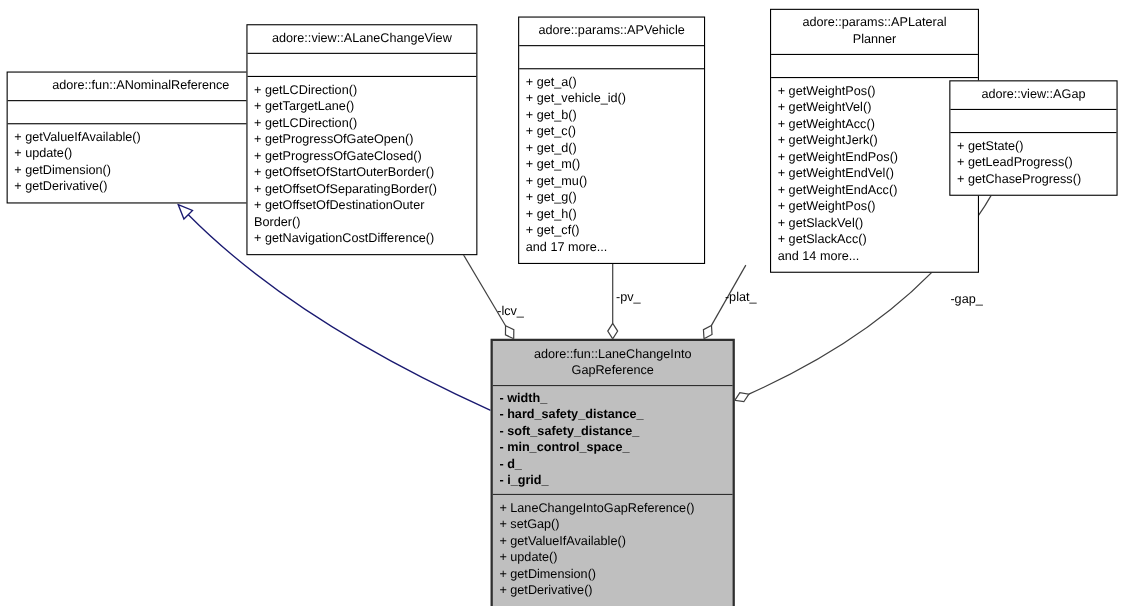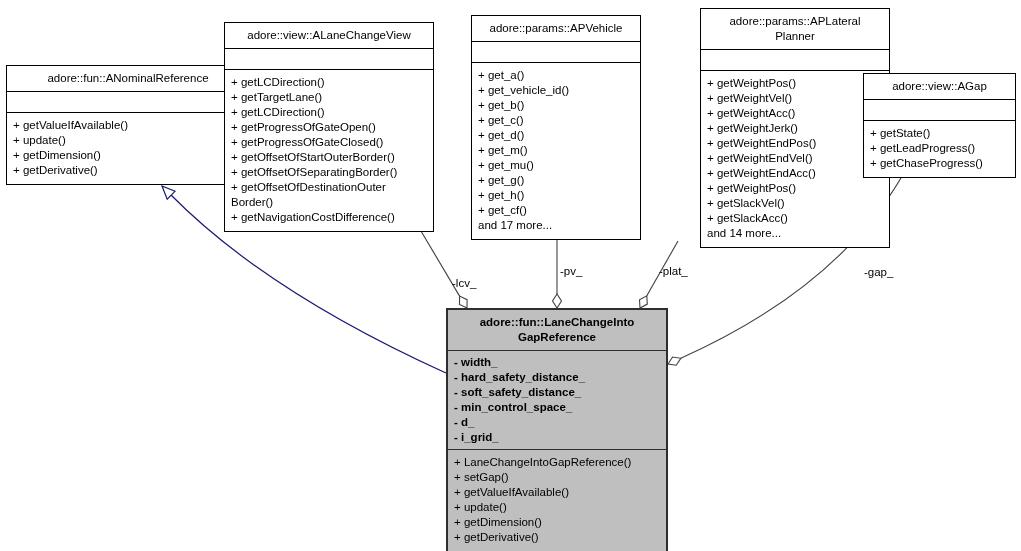--- a/index.html
+++ b/index.html
@@ -32,21 +32,21 @@
   .uml-box.highlight {
     background: #bfbfbf;
     border: 2px solid #2e2e2e;
   }
   .uml-title {
     border-bottom: 1px solid #000000;
     text-align: center;
     padding: 5px 3px;
     white-space: pre-line;
   }
-  .highlight .uml-title { border-bottom-color: #2e2e2e; font-weight: bold; }
+  .highlight .uml-title { border-bottom-color: #2e2e2e; }
   .uml-attrs {
     border-bottom: 1px solid #000000;
     min-height: 16px;
     padding: 2px 6px;
   }
   .highlight .uml-attrs { border-bottom-color: #2e2e2e; padding: 4px 6px; font-weight: bold; }
   .uml-methods { padding: 5px 6px 6px 6px; }
   .member { white-space: pre-line; }
   .edge-label {
     position: absolute;

